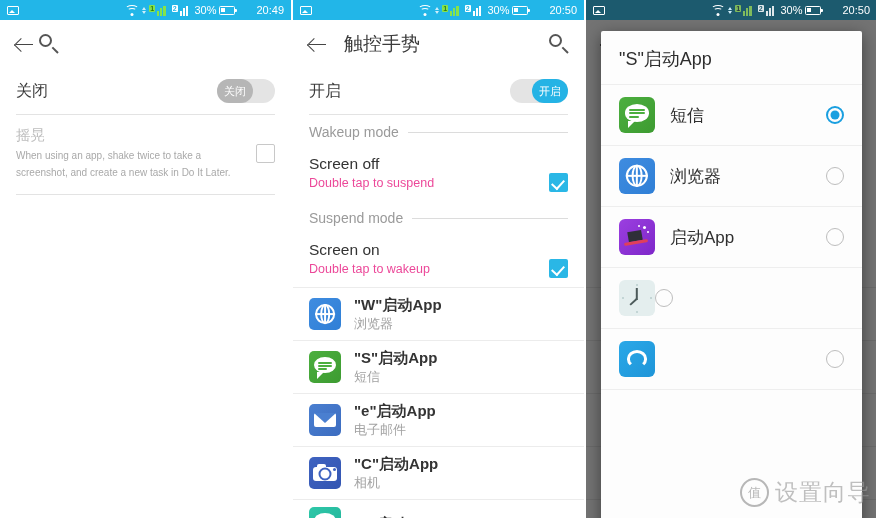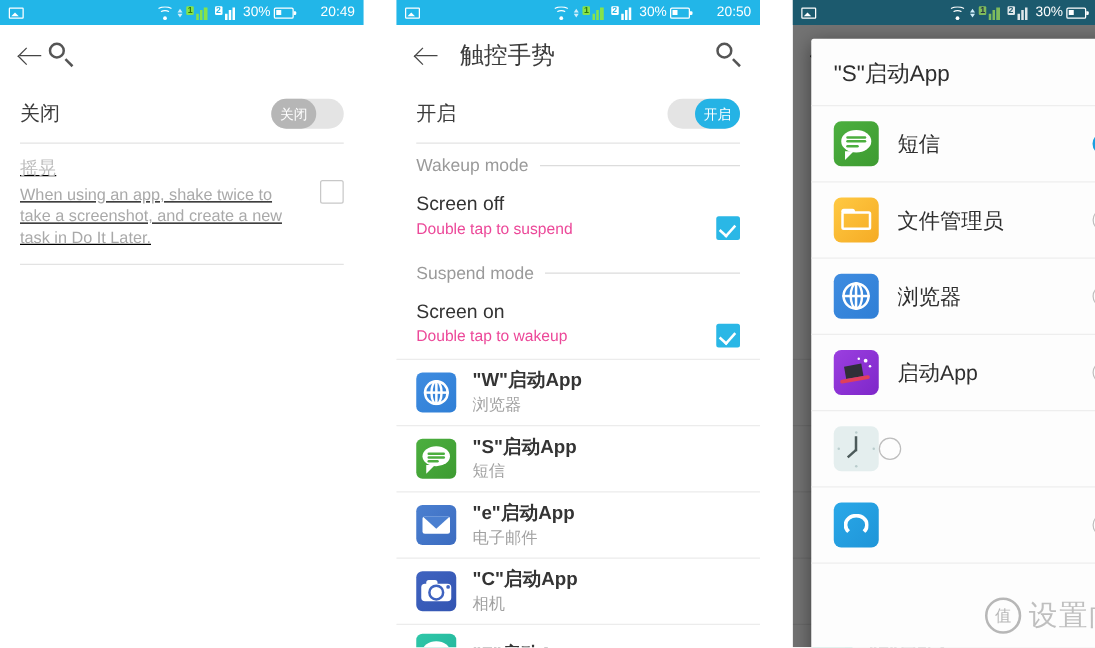--- a/index.html
+++ b/index.html
@@ -1,17 +1,17 @@
 <!DOCTYPE html>
 <html><head>
 <meta charset="utf-8">
 <style>
   html,body{margin:0;padding:0;background:#ffffff;}
   body{width:876px;height:518px;overflow:hidden;font-family:"Liberation Sans","DejaVu Sans",sans-serif;}
-  .screens{position:relative;width:876px;height:464px;display:flex;gap:24px;}
+  .screens{position:relative;width:876px;height:464px;display:flex;}
   .panel{position:relative;width:291px;height:518px;background:#ffffff;overflow:hidden;flex:0 0 auto;}
   .panel.gap{margin-right:2px;}
 
   
   .statusbar{height:20px;background:#22b6e8;display:flex;align-items:center;padding:0 7px;box-sizing:border-box;color:#fff;font-size:11px;}
   .statusbar.dim{background:#1c5a6e;}
   .sb-left{display:flex;align-items:center;gap:4px;flex:1;}
   .sb-right{display:flex;align-items:center;gap:3px;}
   .ic-photo{width:12px;height:9px;border:1.6px solid #fff;border-radius:1px;position:relative;box-sizing:border-box;}
   .ic-photo:after{content:"";position:absolute;left:1px;bottom:0.5px;width:0;height:0;border-left:3px solid transparent;border-right:3px solid transparent;border-bottom:3.5px solid #fff;}
@@ -73,23 +73,23 @@
   .checkrow .txt{flex:1;}
   .checkrow .t1{font-size:15.5px;color:#333;line-height:20px;}
   .checkrow .t2{font-size:12.5px;color:#ec4899;line-height:17px;margin-top:1px;}
   .cbox{width:19px;height:19px;border-radius:2px;background:#2ab7e6;position:relative;flex:0 0 auto;}
   .cbox:after{content:"";position:absolute;left:5px;top:3.5px;width:6px;height:10px;border-right:2.2px solid #fff;border-bottom:2.2px solid #fff;transform:rotate(42deg);}
   .cbox.empty{background:#fff;border:1.6px solid #c8c8c8;box-sizing:border-box;}
   .cbox.empty:after{display:none;}
 
   
   .shakerow{display:flex;align-items:flex-start;padding:11px 16px 13px;box-sizing:border-box;}
-  .shakerow .txt{flex:1;padding-right:12px;text-decoration:underline;}
+  .shakerow .txt{flex:1;padding-right:12px;}
   .shakerow .t1{font-size:14.5px;color:#bdbdbd;line-height:19px;}
-  .shakerow .t2{font-size:13px;color:#a9a9a9;line-height:17px;margin-top:2px;}
+  .shakerow .t2{font-size:10px;color:#a9a9a9;line-height:17px;margin-top:2px;}
   .shakerow .cbox{margin-top:18px;}
 
   
   .approw{display:flex;align-items:center;padding:7px 16px;box-sizing:border-box;border-top:1px solid #ececec;cursor:pointer;}
   .approw .txt{flex:1;margin-left:13px;}
   .approw .t1{font-size:15px;color:#343434;font-weight:bold;line-height:19px;}
   .approw .t2{font-size:13px;color:#a2a2a2;line-height:18px;margin-top:1px;}
 
   
   .appicon{width:32px;height:32px;border-radius:5px;flex:0 0 auto;position:relative;overflow:hidden;}
@@ -515,28 +515,20 @@
                 <span class="tail"></span>
                 <span class="l l1"></span>
                 <span class="l l2"></span>
                 <span class="l l3"></span>
               </div>
             <div class="nm">短信</div>
             <div class="radio sel"></div>
           </div>
 
 
-          <div class="dlg-row">
-            <div class="appicon lg ico-folder">
-                <span class="tab"></span>
-                <span class="bd"></span>
-              </div>
-            <div class="nm">文件管理员</div>
-            <div class="radio"></div>
-          </div>
 
           <div class="dlg-row">
             <div class="appicon lg ico-globe">
                 <span class="g"></span>
                 <span class="e1"></span>
               </div>
             <div class="nm">浏览器</div>
             <div class="radio"></div>
           </div>
 

